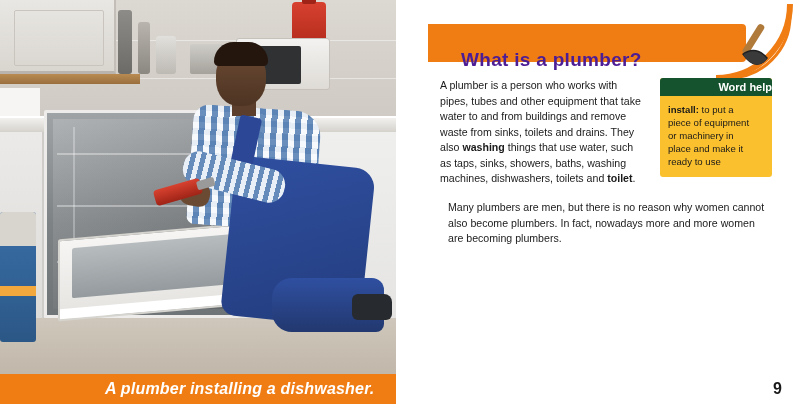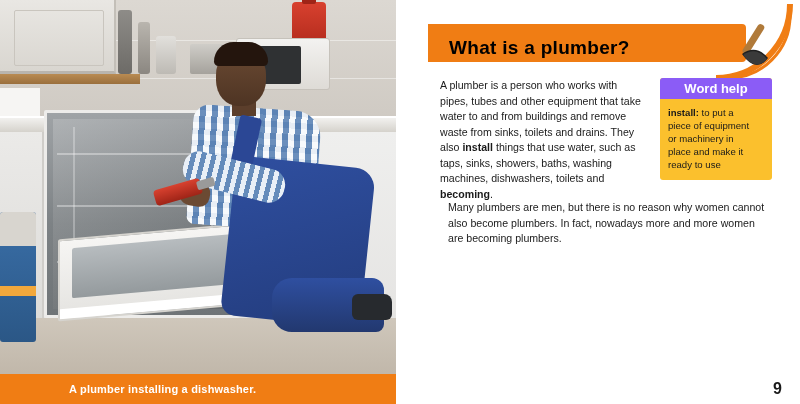--- a/index.html
+++ b/index.html
@@ -218,43 +218,43 @@
     position: absolute; left: 176px; top: 252px; width: 40px; height: 26px;
     background: #272a2e; border-radius: 6px 8px 6px 6px;
   }
 
   .caption-bar {
     position: absolute; left: 0; bottom: 0; width: 396px; height: 30px;
     background: #f07d14;
     display: flex; align-items: center;
   }
   .caption-text {
-    color: #ffffff; font-size: 11px; font-weight: bold;
-    margin-left: 69px; letter-spacing: 0.2px;
+    color: #ffffff; font-size: 16px; font-weight: bold;
+    margin-left: 105px; letter-spacing: 0.2px; font-style: italic;
   }
 
   
   .text-panel {
     position: absolute;
     left: 404px; top: 0; width: 396px; height: 404px;
     background: #ffffff;
   }
   .vert-rule {
     position: absolute; left: 396px; top: 0; width: 4px; height: 404px;
     background: #ffffff;
   }
 
   .title-bar {
     position: absolute; left: 24px; top: 24px; width: 318px; height: 38px;
     background: #f07d14;
     border-radius: 0 4px 4px 0;
   }
   .title-bar h1 {
-    margin: 5px; padding: 8px 0 0 16px;
-    color: #000000; font-size: 19px; font-weight: bold;
+    margin: 17px; padding: 8px 0 0 16px;
+    color: #4c1d95; font-size: 19px; font-weight: bold;
     letter-spacing: 0.3px;
   }
 
   
   .emblem {
     position: absolute; right: 6px; top: 0px; width: 96px; height: 96px;
   }
   .emblem svg { display: block; }
 
   .body-col {
@@ -273,22 +273,22 @@
   }
   b { font-weight: bold; }
 
   .wordhelp {
     position: absolute; left: 256px; top: 78px; width: 112px;
     background: #fbc02d;
     border-radius: 3px;
     overflow: hidden;
   }
   .wordhelp .wh-head {
-    background: #8b5cf6; color: #ffffff;
-    font-size: 13px; font-weight: bold; text-align: center;
+    background: #14532d; color: #ffffff;
+    font-size: 11px; font-weight: bold; text-align: right;
     padding: 3px 0 3px 0;
   }
   .wordhelp .wh-body {
     padding: 7px 8px 9px 8px;
     font-size: 9.6px; line-height: 13px; color: #1a1a1a;
   }
   .wordhelp .wh-body p { margin: 0 8px 9px 0; }
   .wordhelp .wh-body p:last-child { margin-bottom: 0; }
   .page-num {
     position: absolute; right: 18px; bottom: 6px;
@@ -372,21 +372,21 @@
         <path d="M92 4 A74 74 0 0 1 18 78" fill="none" stroke="#f07d14" stroke-width="6"></path>
         <path d="M92 16 A62 62 0 0 1 30 78" fill="none" stroke="#f07d14" stroke-width="3"></path>
         <rect x="52" y="22" width="7" height="34" rx="3" transform="rotate(32 55 39)" fill="#b07a3a"></rect>
         <path d="M44 54 q14 -10 26 4 q-12 16 -26 -4 z" fill="#1f1f1f"></path>
         <path d="M45 55 q13 -9 24 4 q-11 13 -24 -4 z" fill="#3a3a3a"></path>
       </svg>
     </div>
 
     <div class="body-col">
       <p>
-        <span>A plumber is a person who works with pipes, tubes and other equipment that take water to and from buildings and remove waste from sinks, toilets and drains.  They also </span><b>install</b><span> things that use water, such as taps, sinks, showers, baths, washing machines, dishwashers, toilets and </span><b>becoming</b><span>.</span>
+        <span>A plumber is a person who works with pipes, tubes and other equipment that take water to and from buildings and remove waste from sinks, toilets and drains.  They also </span><b>washing</b><span> things that use water, such as taps, sinks, showers, baths, washing machines, dishwashers, toilets and </span><b>toilet</b><span>.</span>
       </p>
     </div>
 
     <div class="wordhelp">
       <div class="wh-head">Word help</div>
       <div class="wh-body">
         <p><b>install:</b><span> to put a piece of equipment or machinery in place and make it ready to use</span></p>
       </div>
     </div>
 

